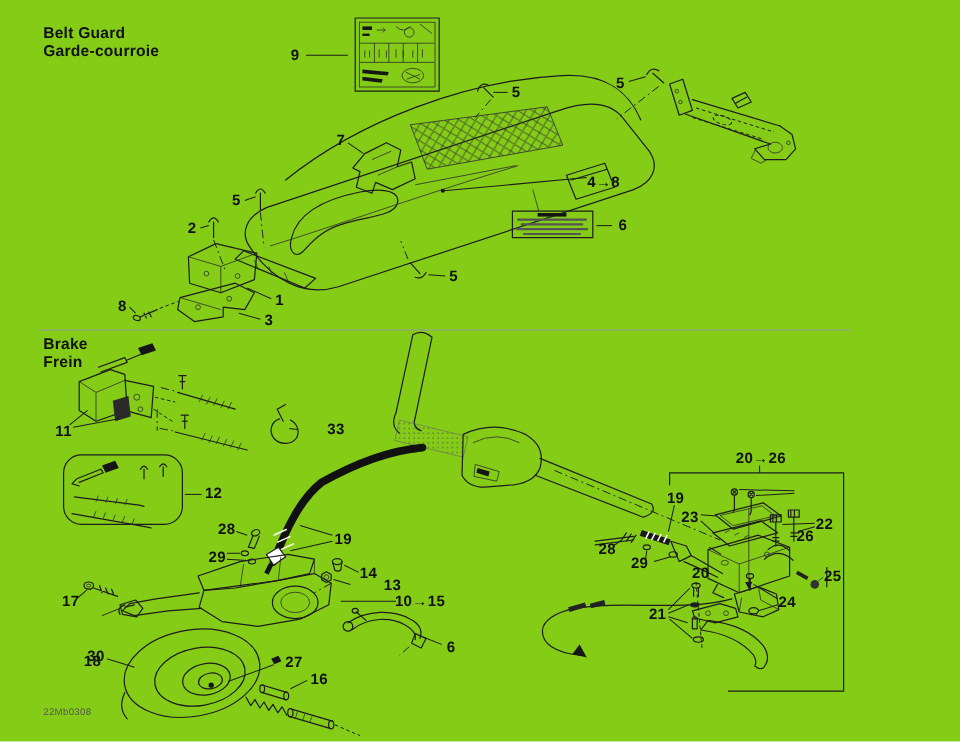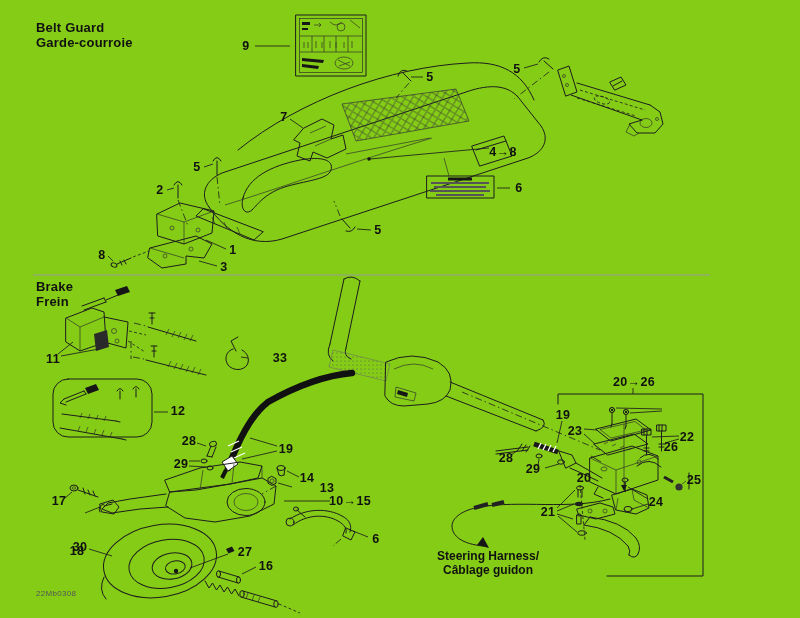--- a/index.html
+++ b/index.html
@@ -429,19 +429,15 @@
       <span class="callout" style="left: 563px; top: 415px;">19</span>
       <span class="callout" style="left: 584px; top: 478px;">20</span>
       <span class="callout" style="left: 687px; top: 437px;">22</span>
       <span class="callout" style="left: 694px; top: 480px;">25</span>
       <span class="callout" style="left: 656px; top: 502px;">24</span>
       <span class="callout" style="left: 548px; top: 512px;">21</span>
       <span class="callout" style="left: 506px; top: 458px;">28</span>
       <span class="callout" style="left: 533px; top: 469px;">29</span>
     </div>
 
-  <div class="harness" style="left:488px;top:549px;">
-    <div>Steering Harness/</div>
-    <div>Câblage guidon</div>
-  </div>
 
   <div class="doc-code" style="left:36px;top:589px;">22Mb0308</div>
 </div>
 
 </body></html>

